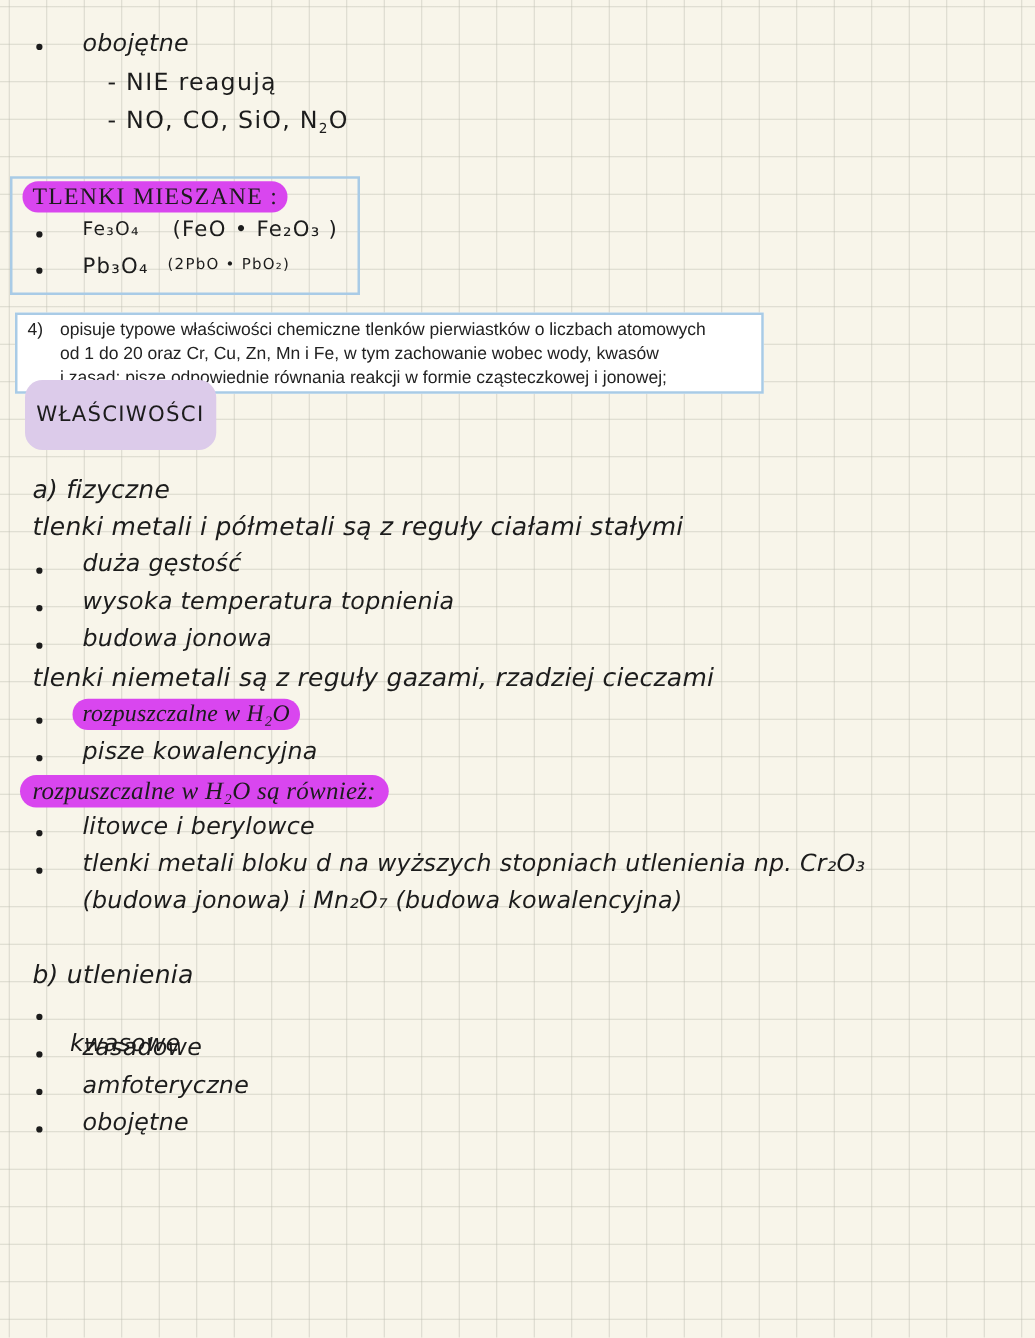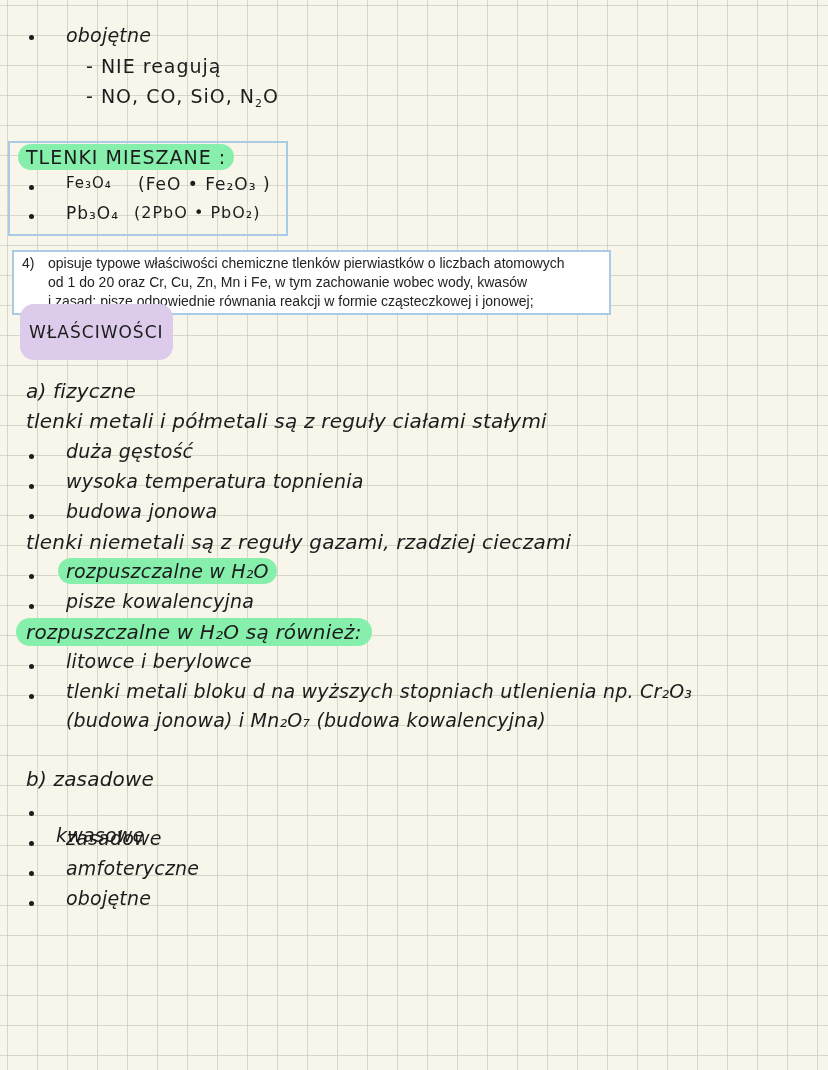--- a/index.html
+++ b/index.html
@@ -11,21 +11,21 @@
       linear-gradient(to bottom, rgba(190,190,178,0.55) 1px, transparent 1px);
     background-size: 30px 30px;
     background-position: 7px 5px;
     font-family: "DejaVu Sans", sans-serif;
     color: #1c1c1c;
   }
   .hw { font-family: "DejaVu Sans", sans-serif; font-style: italic; font-size: 19px; letter-spacing: 0.2px; position: absolute; white-space: nowrap; line-height: 1; }
   .caps { font-family: "DejaVu Sans", sans-serif; font-size: 19px; letter-spacing: 1px; position: absolute; white-space: nowrap; line-height: 1; }
   .bullet { position: absolute; width: 5px; height: 5px; border-radius: 50%; background: #1c1c1c; }
   sub { font-size: 11px; vertical-align: -4px; line-height: 0; }
-  .hl-blue { background: #86efac; border-radius: 14px; padding: 2px 8px; }
+  .hl-blue { background: #d946ef; border-radius: 14px; padding: 2px 8px; font-family: Liberation Serif, serif; }
   .hl-purple { background: #dccbea; border-radius: 14px; padding: 18px 9px; }
   .box-blue {
     position: absolute; border: 2px solid #a9cbe6; background: rgba(255,255,255,0.05);
   }
   .std-box {
     position: absolute; left: 12px; top: 250px; width: 595px; height: 61px;
     background: #ffffff; border: 2px solid #a9cbe6;
     font-family: "Liberation Sans", sans-serif; font-size: 14px; color: #222; line-height: 19px;
   }
   .std-num { position: absolute; left: 8px; top: 2px; }
@@ -43,21 +43,21 @@
 
 <div class="box-blue" style="left:8px;top:141px;width:276px;height:91px;"></div>
 <div class="caps" style="left:18px;top:148px;">
   <span class="hl-blue">TLENKI MIESZANE :</span>
 </div>
 <div class="bullet" style="left:29px;top:185px;"></div>
 <div class="caps" style="left:66px;top:176px;font-size:15px;">Fe₃O₄</div>
 <div class="caps" style="left:138px;top:176px;font-size:17px;">(FeO • Fe₂O₃ )</div>
 <div class="bullet" style="left:29px;top:214px;"></div>
 <div class="caps" style="left:66px;top:205px;font-size:17px;">Pb₃O₄</div>
-<div class="caps" style="left:134px;top:205px;font-size:16px;">(2PbO • PbO₂)</div>
+<div class="caps" style="left:134px;top:205px;font-size:12px;">(2PbO • PbO₂)</div>
 
 <div class="std-box">
   <span class="std-num">4)</span>
   <span class="std-line" style="top:2px;">opisuje typowe właściwości chemiczne tlenków pierwiastków o liczbach atomowych</span>
   <span class="std-line" style="top:21px;">od 1 do 20 oraz Cr, Cu, Zn, Mn i Fe, w tym zachowanie wobec wody, kwasów</span>
   <span class="std-line" style="top:40px;">i zasad; pisze odpowiednie równania reakcji w formie cząsteczkowej i jonowej;</span>
 </div>
 
 <div class="caps" style="left:20px;top:324px;font-size:17px;">
   <span class="hl-purple">WŁAŚCIWOŚCI</span>
@@ -85,21 +85,21 @@
 <div class="hw" style="left:16px;top:622px;font-size:20px;">
   <span class="hl-blue" style="padding:2px 10px;">rozpuszczalne w H₂O są również:</span>
 </div>
 
 <div class="bullet" style="left:29px;top:664px;"></div>
 <div class="hw" style="left:66px;top:652px;">litowce i berylowce</div>
 <div class="bullet" style="left:29px;top:694px;"></div>
 <div class="hw" style="left:66px;top:682px;">tlenki metali bloku d na wyższych stopniach utlenienia np. Cr₂O₃</div>
 <div class="hw" style="left:66px;top:711px;">(budowa jonowa) i Mn₂O₇ (budowa kowalencyjna)</div>
 
-<div class="hw" style="left:26px;top:769px;font-size:20px;">b) zasadowe</div>
+<div class="hw" style="left:26px;top:769px;font-size:20px;">b) utlenienia</div>
 
 <div class="bullet" style="left:29px;top:811px;"></div>
 <div class="hw" style="left:56px;top:799px;margin-top:27px;">kwasowe</div>
 <div class="bullet" style="left:29px;top:841px;"></div>
 <div class="hw" style="left:66px;top:829px;text-align:right;">zasadowe</div>
 <div class="bullet" style="left:29px;top:871px;"></div>
 <div class="hw" style="left:66px;top:859px;">amfoteryczne</div>
 <div class="bullet" style="left:29px;top:901px;"></div>
 <div class="hw" style="left:66px;top:889px;">obojętne</div>
 

